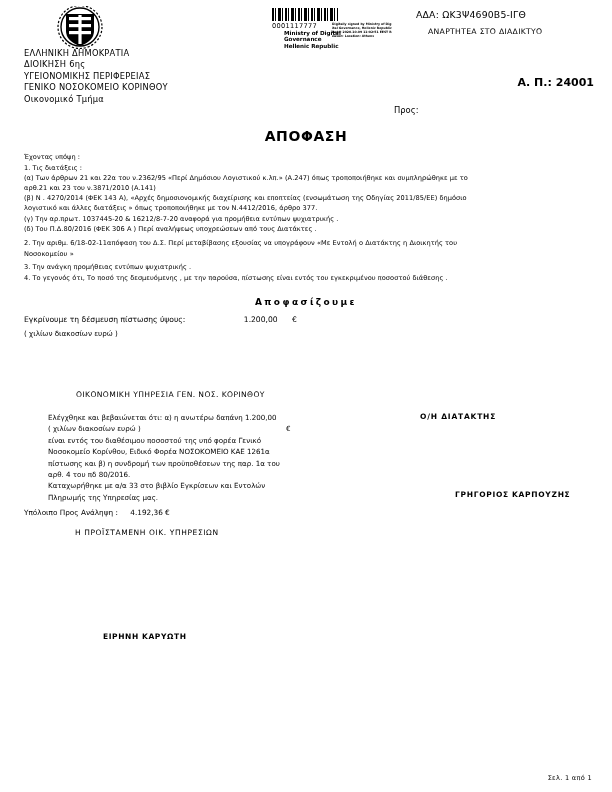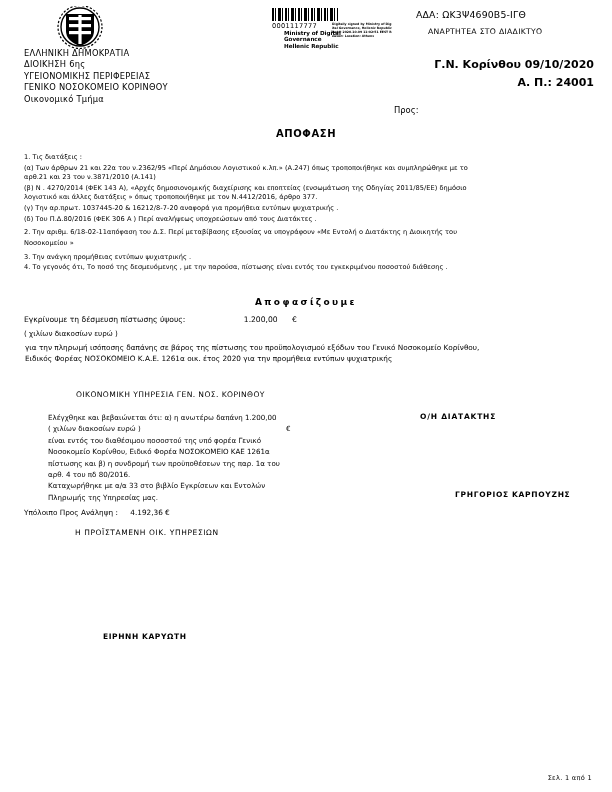--- a/index.html
+++ b/index.html
@@ -133,21 +133,21 @@
     font-size: 8.4px;
   }
 
   
   .decision-title {
     position: absolute;
     left: 0;
     right: 0;
     top: 128px;
     text-align: center;
-    font-size: 10px;
+    font-size: 14px;
     font-weight: bold;
     letter-spacing: 0.6px;
   }
 
   
   .preamble {
     position: absolute;
     left: 24px;
     top: 152px;
     right: 14px;
@@ -321,28 +321,28 @@
     <div class="barcode-num">0001117777</div>
     <div class="sig-wrap">
       <div class="sig-issuer">Ministry of Digital<br>Governance<br>Hellenic Republic</div>
       <div class="sig-detail">Digitally signed by Ministry of Digital Governance, Hellenic Republic Date: 2020.10.09 11:02:51 EEST Reason: Location: Athens</div>
     </div>
   </div>
 
   <div class="ada-code">ΑΔΑ: ΩΚ3Ψ4690Β5-ΙΓΘ</div>
   <div class="ada-sub">ΑΝΑΡΤΗΤΕΑ ΣΤΟ ΔΙΑΔΙΚΤΥΟ</div>
 
-  <div class="doc-ref1">Γ.Ν. Κορίνθου 09/10/2020</div>
   <div class="doc-ref2">Α. Π.: 24001</div>
 
   <div class="pros">Προς:</div>
 
   <div class="decision-title">ΑΠΟΦΑΣΗ</div>
 
   <div class="preamble">
+    <p>Έχοντας υπόψη :</p>
     <p>1. Τις διατάξεις :</p>
     <p>(α) Των άρθρων 21 και 22α του ν.2362/95 «Περί Δημόσιου Λογιστικού κ.λπ.» (Α.247) όπως τροποποιήθηκε και συμπληρώθηκε με το</p>
     <p class="tight">αρθ.21 και 23 του ν.3871/2010 (Α.141)</p>
     <p>(β) Ν . 4270/2014 (ΦΕΚ 143 Α), «Αρχές δημοσιονομικής διαχείρισης  και εποπτείας  (ενσωμάτωση της Οδηγίας  2011/85/ΕΕ) δημόσιο</p>
     <p class="tight">λογιστικό και άλλες διατάξεις » όπως τροποποιήθηκε με τον Ν.4412/2016, άρθρο 377.</p>
     <p>(γ) Την αρ.πρωτ. 1037445-20 &amp; 16212/8-7-20 αναφορά για προμήθεια εντύπων ψυχιατρικής .</p>
     <p>(δ) Του Π.Δ.80/2016 (ΦΕΚ 306 Α )  Περί αναλήψεως υποχρεώσεων από τους Διατάκτες .</p>
     <p class="gap">2.  Την αριθμ. 6/18-02-11απόφαση του  Δ.Σ. Περί   μεταβίβασης  εξουσίας  να  υπογράφουν «Με  Εντολή ο  Διατάκτης  η  Διοικητής του</p>
     <p>Νοσοκομείου »</p>
     <p class="gap">3. Την ανάγκη προμήθειας εντύπων ψυχιατρικής .</p>
@@ -351,24 +351,20 @@
 
   <div class="resolve-title">Αποφασίζουμε</div>
 
   <div class="approve-line">
     <span>Εγκρίνουμε τη δέσμευση πίστωσης ύψους:</span>
     <span class="amount">1.200,00</span>
     <span class="euro">€</span>
   </div>
   <div class="approve-words">( χιλίων διακοσίων ευρώ  )</div>
 
-  <div class="approve-body">
-    <p>για την πληρωμή ισόποσης δαπάνης σε βάρος της πίστωσης του προϋπολογισμού εξόδων του Γενικό Νοσοκομείο Κορίνθου,</p>
-    <p>Ειδικός Φορέας ΝΟΣΟΚΟΜΕΙΟ  Κ.Α.Ε. 1261α οικ. έτος 2020 για την προμήθεια εντύπων ψυχιατρικής</p>
-  </div>
 
   <div class="fin-heading">ΟΙΚΟΝΟΜΙΚΗ ΥΠΗΡΕΣΙΑ ΓΕΝ. ΝΟΣ. ΚΟΡΙΝΘΟΥ</div>
 
   <div class="fin-body">
     <p class="fin-row1">Ελέγχθηκε και βεβαιώνεται  ότι: α) η ανωτέρω δαπάνη  1.200,00</p>
     <p class="fin-words-row">
       <span>( χιλίων διακοσίων ευρώ )</span>
       <span class="eurosym">€</span>
     </p>
     <p>είναι  εντός  του  διαθέσιμου  ποσοστού  της   υπό  φορέα  Γενικό</p>

